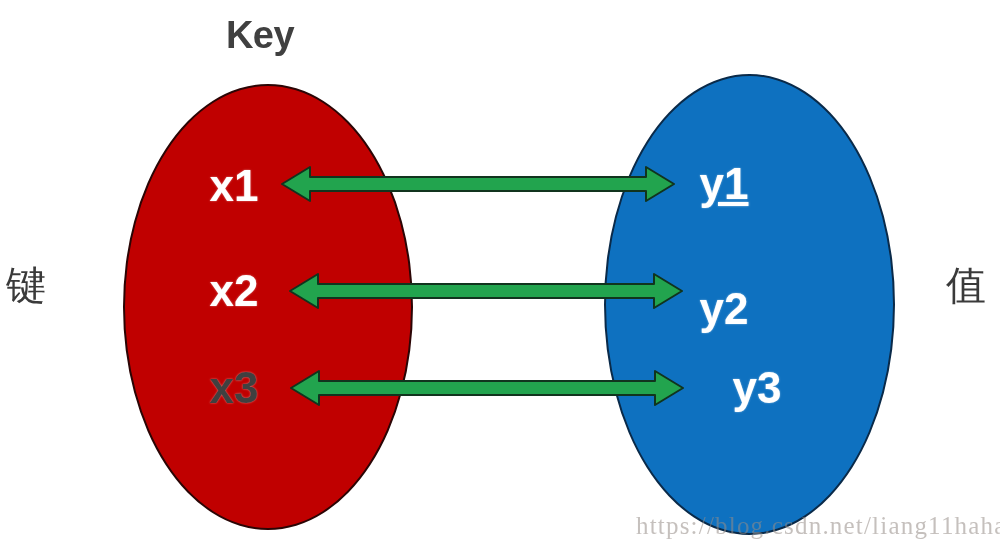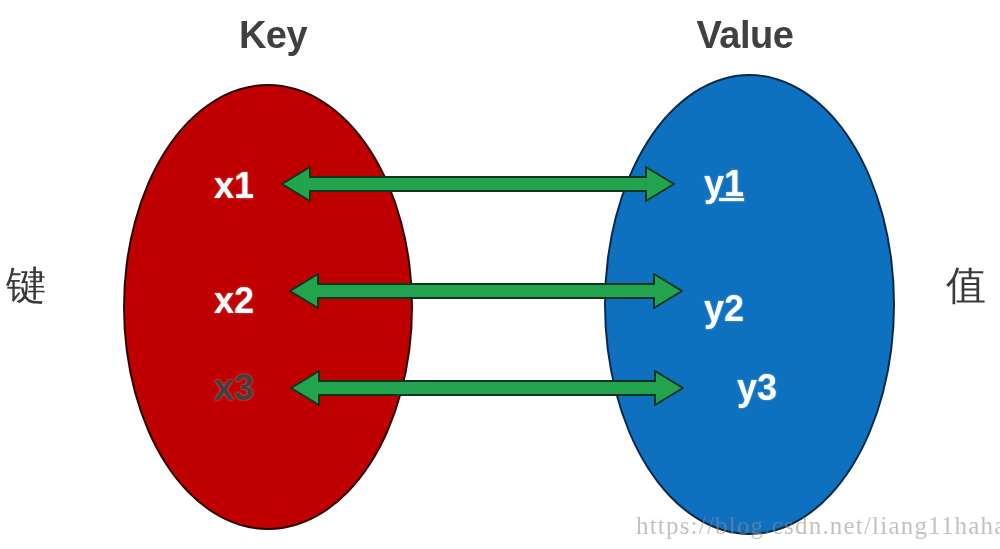--- a/index.html
+++ b/index.html
@@ -22,21 +22,21 @@
   .heading {
     position: absolute;
     color: #404040;
     font-weight: bold;
     font-size: 38px;
     letter-spacing: -0.5px;
     white-space: nowrap;
     transform: translateX(-50%);
     user-select: none;
   }
-  #key-heading  { left: 273px; top: 14px; }
+  #key-heading  { left: 260px; top: 14px; }
   #value-heading{ left: 745px; top: 14px; }
 
   
   .side-label {
     position: absolute;
     color: #3a3a3a;
     font-size: 40px;
     font-weight: normal;
     white-space: nowrap;
     user-select: none;
@@ -64,21 +64,21 @@
     height: 457px;
     background: #0E71C0;
     border: 2px solid #0a2a49;
   }
 
   
   .node-label {
     position: absolute;
     color: #ffffff;
     font-weight: bold;
-    font-size: 36px;
+    font-size: 44px;
     white-space: nowrap;
     user-select: none;
     transform: translate(-50%, -50%);
     text-shadow: 0 0 2px rgba(255,255,255,0.55);
   }
 
   
   .arrow-svg {
     position: absolute;
     overflow: visible;
@@ -96,31 +96,30 @@
     white-space: nowrap;
     user-select: none;
   }
 </style>
 </head>
 <body>
 
 <div id="canvas">
 
   <div class="heading" id="key-heading" style="color: rgb(64, 64, 64);">Key</div>
-  <div class="heading" id="value-heading" style="color: rgb(64, 64, 64);">Value</div>
 
   <div class="side-label" id="side-label-key">键</div>
   <div class="side-label" id="side-label-value">值</div>
 
   <div class="ellipse" id="key-ellipse" style="background: rgb(192, 0, 0);"></div>
 
   <div class="ellipse" id="value-ellipse" style="background: rgb(14, 113, 192);"></div>
 
   <div class="node-label" style="left: 234px; top: 186px; color: rgb(255, 255, 255);">x1</div>
-  <div class="node-label" style="left: 234px; top: 301px; color: rgb(255, 255, 255);">x2</div>
+  <div class="node-label" style="left: 234px; top: 291px; color: rgb(255, 255, 255);">x2</div>
   <div class="node-label" style="left: 234px; top: 388px; color: #404040;">x3</div>
 
   <div class="node-label" style="left: 724px; top: 184px; color: rgb(255, 255, 255); text-decoration: underline;">y1</div>
   <div class="node-label" style="left: 724px; top: 309px; color: rgb(255, 255, 255);">y2</div>
   <div class="node-label" style="left: 724px; top: 388px; color: rgb(255, 255, 255); margin-left: 33px;">y3</div>
 
   <svg class="arrow-svg" style="left:278px; top:162px;" width="400" height="44" viewBox="0 0 400 44">
     <polygon class="arrow-shape" points="4,22 32,5 32,15 368,15 368,5 396,22 368,39 368,29 32,29 32,39" fill="#22A44E" stroke="#11341e" stroke-width="2" stroke-linejoin="round"></polygon>
   </svg>
 

